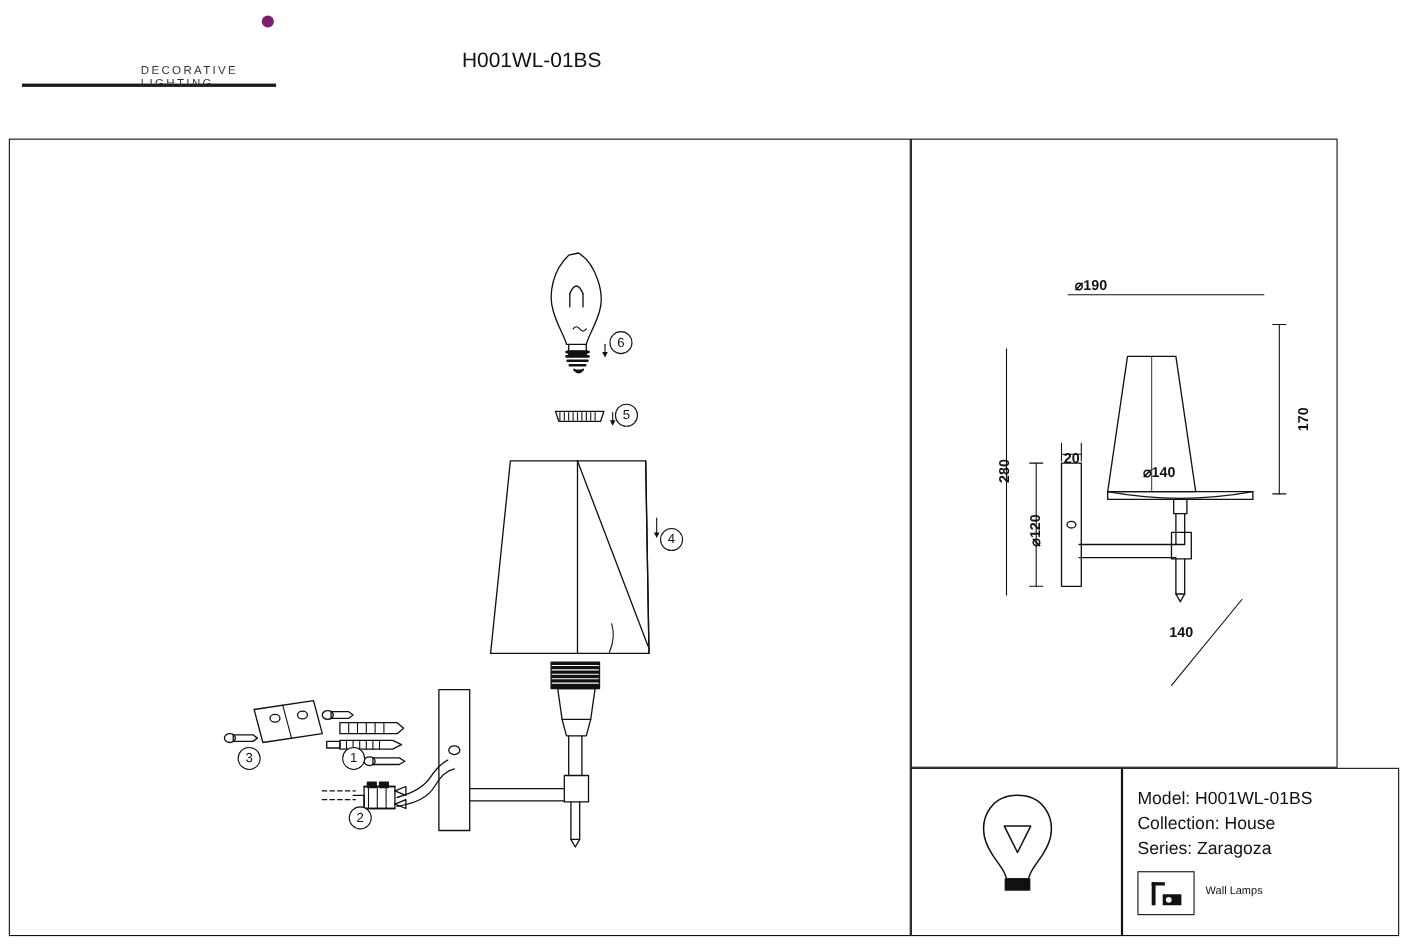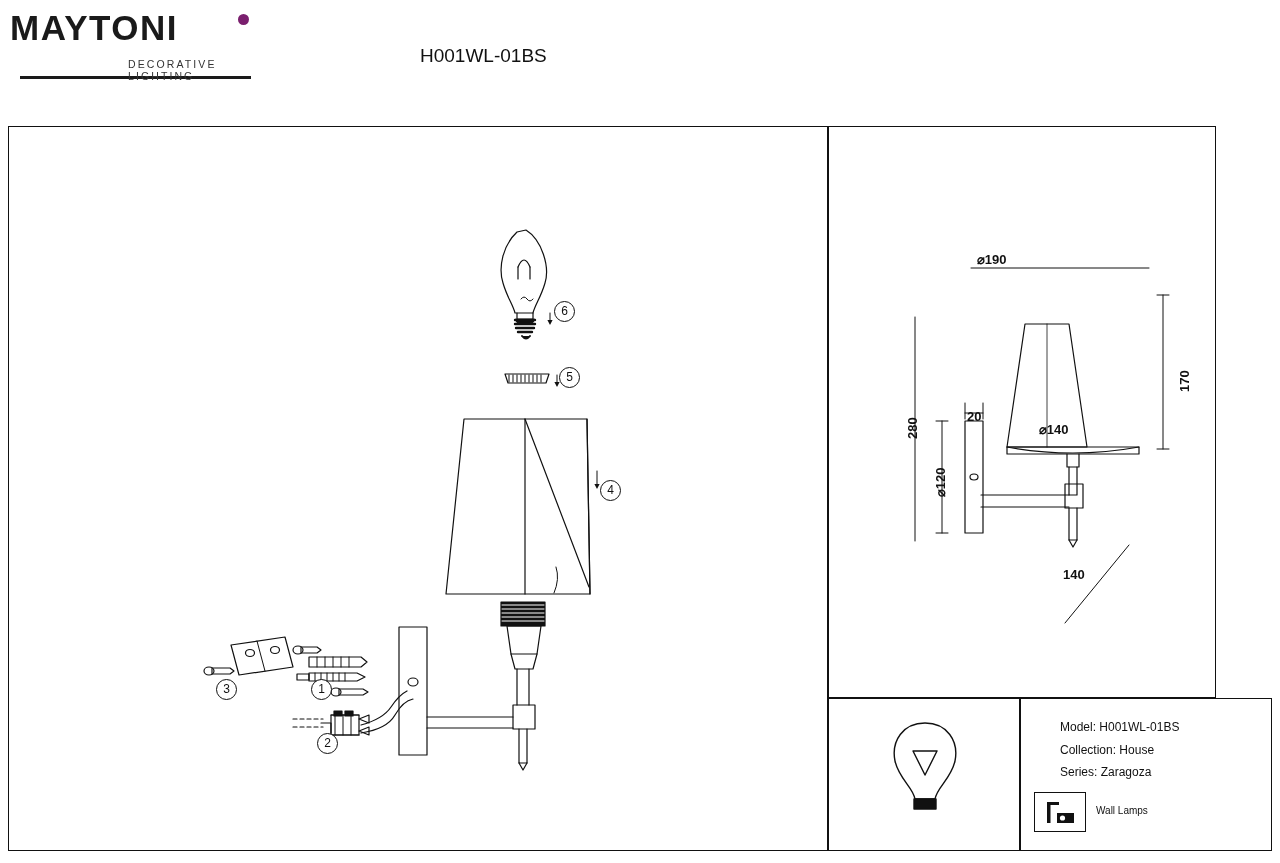--- a/index.html
+++ b/index.html
@@ -117,23 +117,23 @@
   }
   .dimtext.vert {
     transform: rotate(-90deg);
     transform-origin: left top;
   }
   .bold { font-weight: bold; }
 
   
   .info-lines {
     position: absolute;
-    left: 1060px;
+    left: 1034px;
     top: 716px;
-    font-size: 12px;
+    font-size: 16px;
     line-height: 22.5px;
     color: #111;
   }
   .cat-box {
     position: absolute;
     left: 1034px;
     top: 792px;
     width: 52px;
     height: 40px;
     border: 1.2px solid #111;
@@ -146,21 +146,20 @@
     font-size: 10px;
     color: #111;
   }
 </style>
 </head>
 <body>
 
 <div class="page">
 
   <div class="brand">
-    <div class="brand-word">MAYTONI</div>
     <div class="brand-dot"></div>
     <div class="brand-rule"></div>
     <div class="brand-sub">DECORATIVE LIGHTING</div>
   </div>
 
   <div class="subtitle">H001WL-01BS</div>
 
   <div class="frame" id="frame-left">
     <svg class="svgabs" width="820" height="725" viewBox="0 0 820 725">
       <g fill="none" stroke="#111" stroke-width="1.2" stroke-linejoin="round" stroke-linecap="round">

